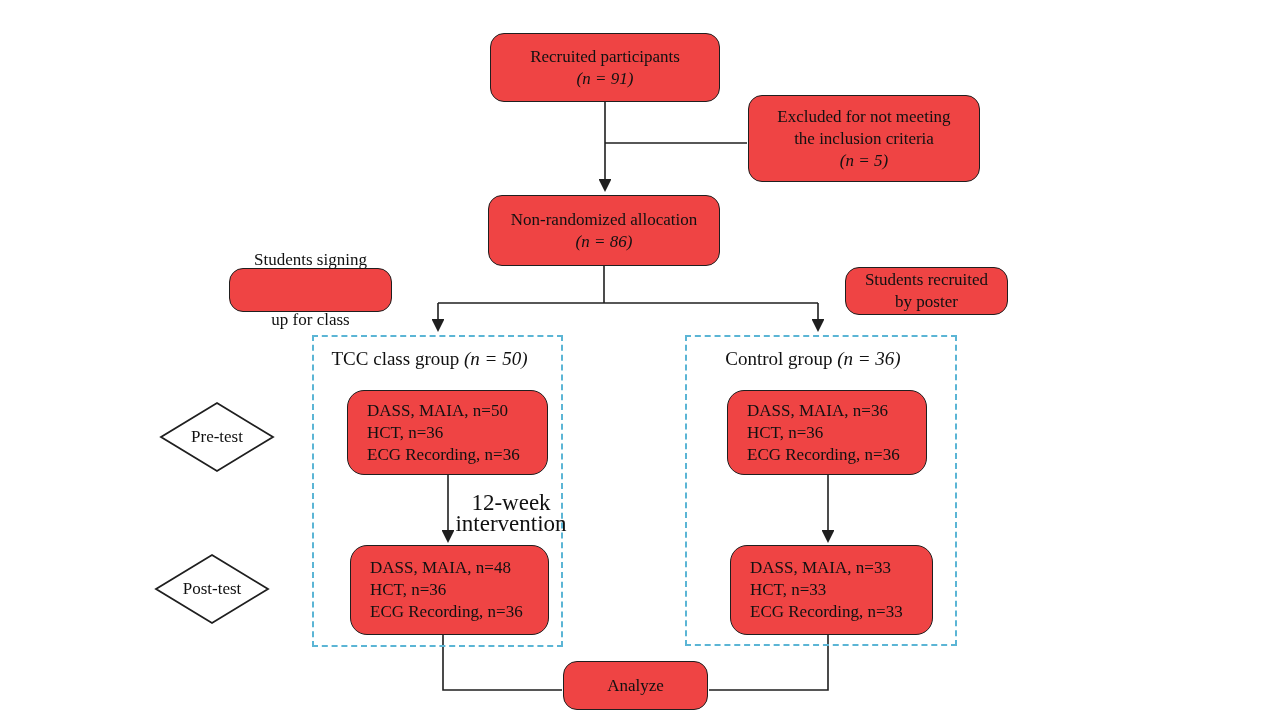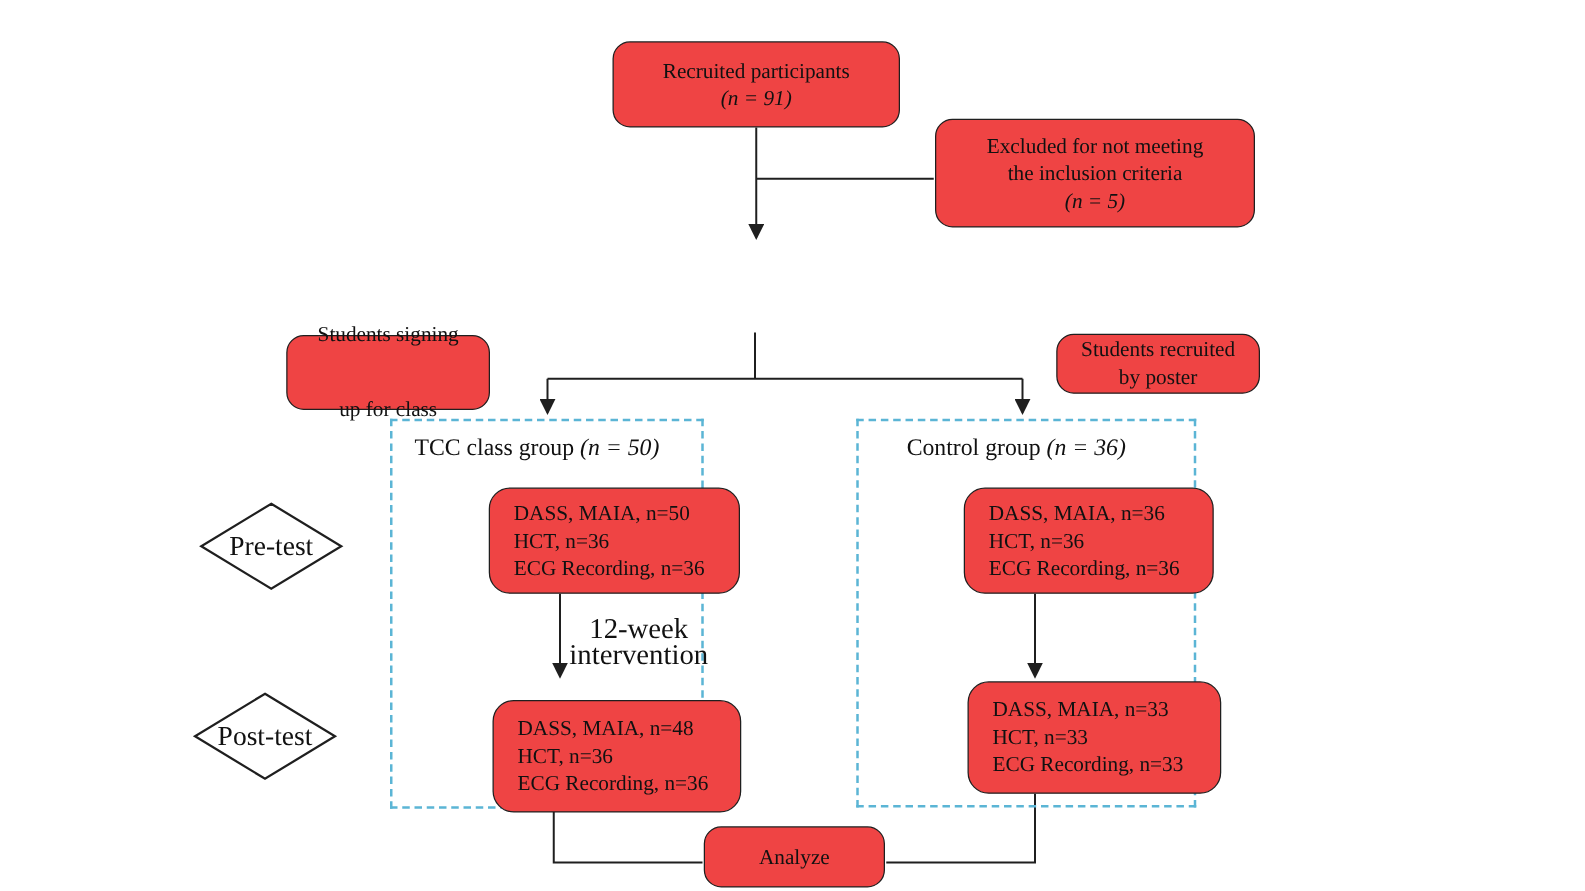--- a/index.html
+++ b/index.html
@@ -22,40 +22,40 @@
     border-radius:14px;
     background:#ef4444;
     display:flex; flex-direction:column;
     align-items:center; justify-content:center;
     text-align:center;
     font-size:17px; line-height:22px;
     box-sizing:border-box;
   }
   .inner {
     align-items:flex-start; text-align:left;
-    padding-left:19px; border-radius:17px;margin-left:44px;
+    padding-left:19px; border-radius:17px;
   }
   .dashed {
     position:absolute;
     border:2px dashed var(--dash,#5bb5d5);
     box-sizing:border-box;
     background:transparent;
   }
   .group-title {
     position:absolute; top:11px; left:0; right:16px;
     text-align:center; font-size:19px;
   }
   .n-italic { font-style:italic; }
   .float-label {
     position:absolute; text-align:center;
     font-size:23px; line-height:21px;
   }
   .diamond-label {
     position:absolute; text-align:right;
-    font-size:22px;
+    font-size:17px;
     display:flex; align-items:center; justify-content:center;
   }
 </style>
 </head>
 <body>
 
 <div class="canvas">
 
   <svg class="connectors" viewBox="0 0 1268 713">
     <defs>
@@ -75,28 +75,32 @@
     <polyline class="conn" points="828,635 828,690 709,690"></polyline>
     <polygon class="diamond" points="217,403 273,437 217,471 161,437"></polygon>
     <polygon class="diamond" points="212,555 268,589 212,623 156,589"></polygon>
   </svg>
 
   <div class="box" style="left:490px; top:33px; width:230px; height:69px;">
     <div>Recruited participants</div>
     <div class="n-italic">(n = 91)</div>
   </div>
 
-  <div class="box" style="left:748px; top:95px; width:256px; height:87px;">
+  <div class="box" style="left:748px; top:95px; width:232px; height:87px;">
     <div>Excluded for not meeting</div>
     <div>the inclusion criteria</div>
     <div class="n-italic">(n = 5)</div>
   </div>
 
+  <div class="box" style="left:488px; top:195px; width:232px; height:71px;">
+    <div>Non-randomized allocation</div>
+    <div class="n-italic">(n = 86)</div>
+  </div>
 
-  <div class="box" style="left:229px; top:268px; width:163px; height:60px;gap:38px;">
+  <div class="box" style="left:229px; top:268px; width:163px; height:44px;gap:38px;">
     <div>Students signing</div>
     <div>up for class</div>
   </div>
   <div class="box" style="left:845px; top:267px; width:163px; height:48px;">
     <div>Students recruited</div>
     <div>by poster</div>
   </div>
 
   <div class="dashed" style="left:312px; top:335px; width:251px; height:312px;">
     <div class="group-title">
@@ -111,21 +115,21 @@
       <span class="n-italic"> <span class="n-italic">(n = 36)</span></span>
     </div>
   </div>
 
   <div class="box inner" style="left:347px; top:390px; width:201px; height:85px;">
     <div>DASS, MAIA, n=50</div>
     <div>HCT, n=36</div>
     <div>ECG Recording, n=36</div>
   </div>
 
-  <div class="box inner" style="left:350px; top:560px; width:199px; height:90px;justify-content:center;">
+  <div class="box inner" style="left:350px; top:545px; width:199px; height:90px;justify-content:center;">
     <div>DASS, MAIA, n=48</div>
     <div>HCT, n=36</div>
     <div>ECG Recording, n=36</div>
   </div>
 
   <div class="box inner" style="left:727px; top:390px; width:200px; height:85px;">
     <div>DASS, MAIA, n=36</div>
     <div>HCT, n=36</div>
     <div>ECG Recording, n=36</div>
   </div>

